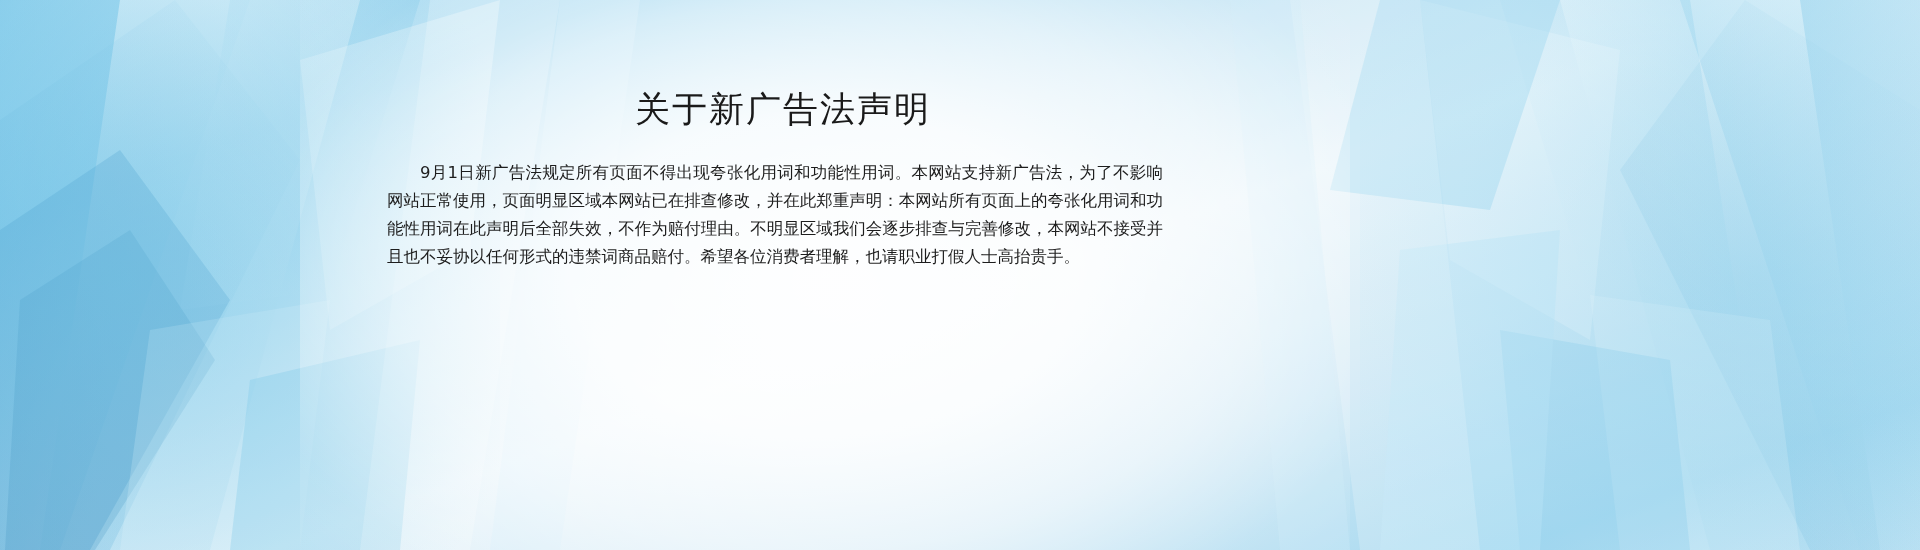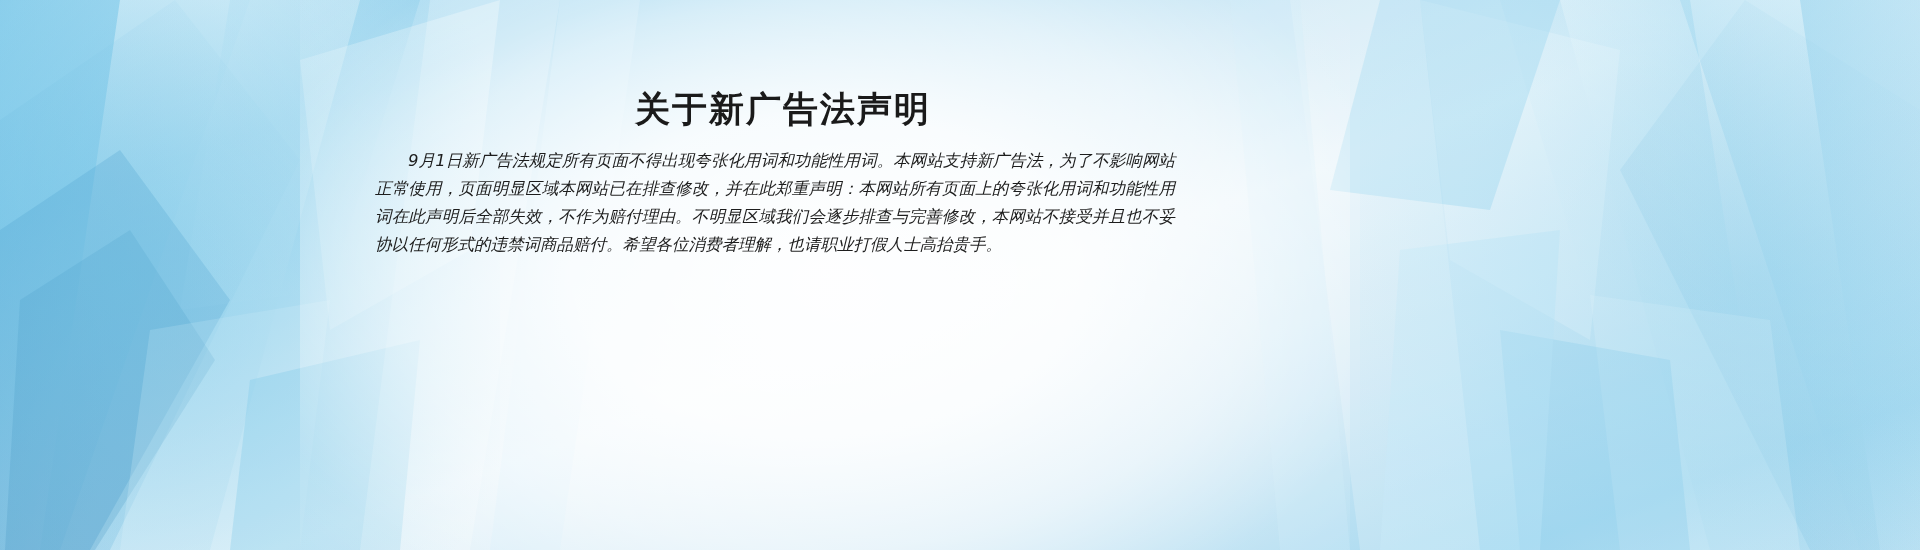--- a/index.html
+++ b/index.html
@@ -62,39 +62,38 @@
     width: 1920px;
     height: 550px;
   }
   #title {
     position: absolute;
     left: 0;
     top: 88px;
     width: 1566px;
     text-align: center;
     font-size: 35px;
-    font-weight: bold;
+    font-weight: normal;
     color: #1a1a1a;
     letter-spacing: 2px;
     line-height: 1.25;
   }
   #body-block {
     position: absolute;
     left: 375px;
     top: 147px;
     width: 800px;
     color: #1d1d1d;
     font-size: 16.5px;
     line-height: 28px;
     text-align: justify;
     text-justify: inter-ideograph;
   }
   .para {
-    margin: 0;
-    font-style: italic;
+    margin: 12px;
   }
   .para.indent {
     text-indent: 2em;
   }
 </style>
 </head>
 <body>
 
 <div id="banner">
 

